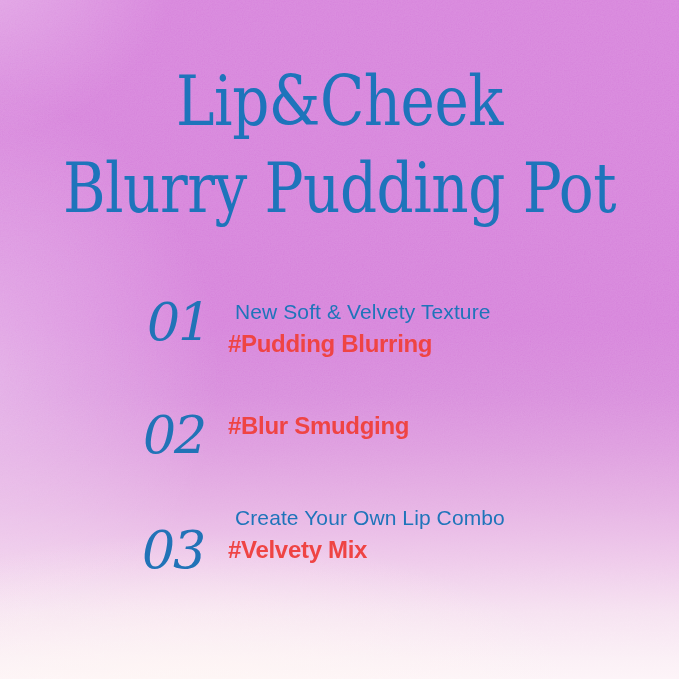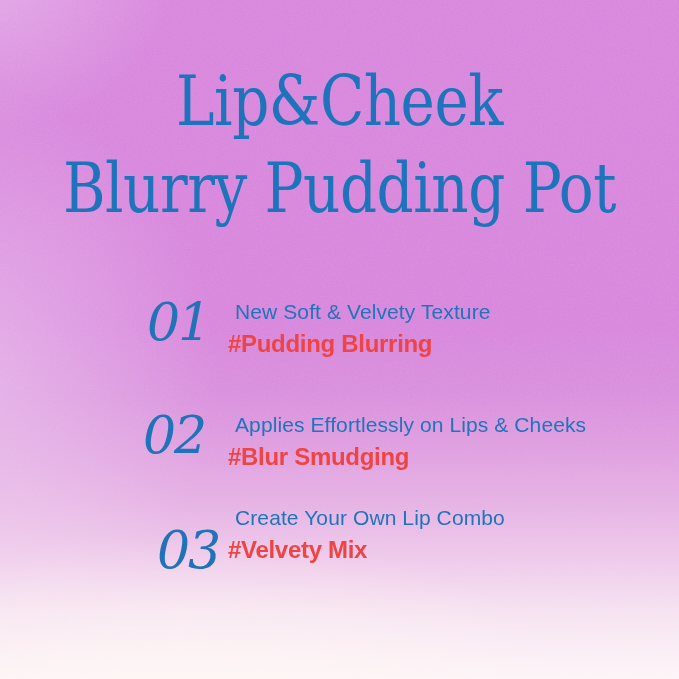--- a/index.html
+++ b/index.html
@@ -63,21 +63,21 @@
     text-align: center;
     font-family: "DejaVu Serif", serif;
     font-style: italic;
     font-size: 52px;
     line-height: 1;
     letter-spacing: -2px;
     color: #2173b7;
   }
   .num-1 { left: 143px; top: 296px; }
   .num-2 { left: 139px; top: 409px; }
-  .num-3 { left: 153px; top: 524px; }
+  .num-3 { left: 138px; top: 524px; }
   .item-text {
     position: absolute;
     left: 228px;
     color: #1f74ba;
   }
   .text-1 { top: 296px; }
   .text-2 { top: 409px; }
   .text-3 { top: 502px; }
   .line {
     font-size: 21px;
@@ -117,21 +117,20 @@
     <div class="num num-1">01</div>
     <div class="item-text text-1">
       <div class="line">New Soft &amp; Velvety Texture</div>
       <div class="hashtag">#Pudding Blurring</div>
     </div>
   </section>
 
   <section>
     <div class="num num-2">02</div>
     <div class="item-text text-2">
-      <div class="line">Applies Effortlessly on Lips &amp; Cheeks</div>
       <div class="hashtag">#Blur Smudging</div>
     </div>
   </section>
 
   <section>
     <div class="num num-3">03</div>
     <div class="item-text text-3">
       <div class="line">Create Your Own Lip Combo</div>
       <div class="hashtag">#Velvety Mix</div>
     </div>

